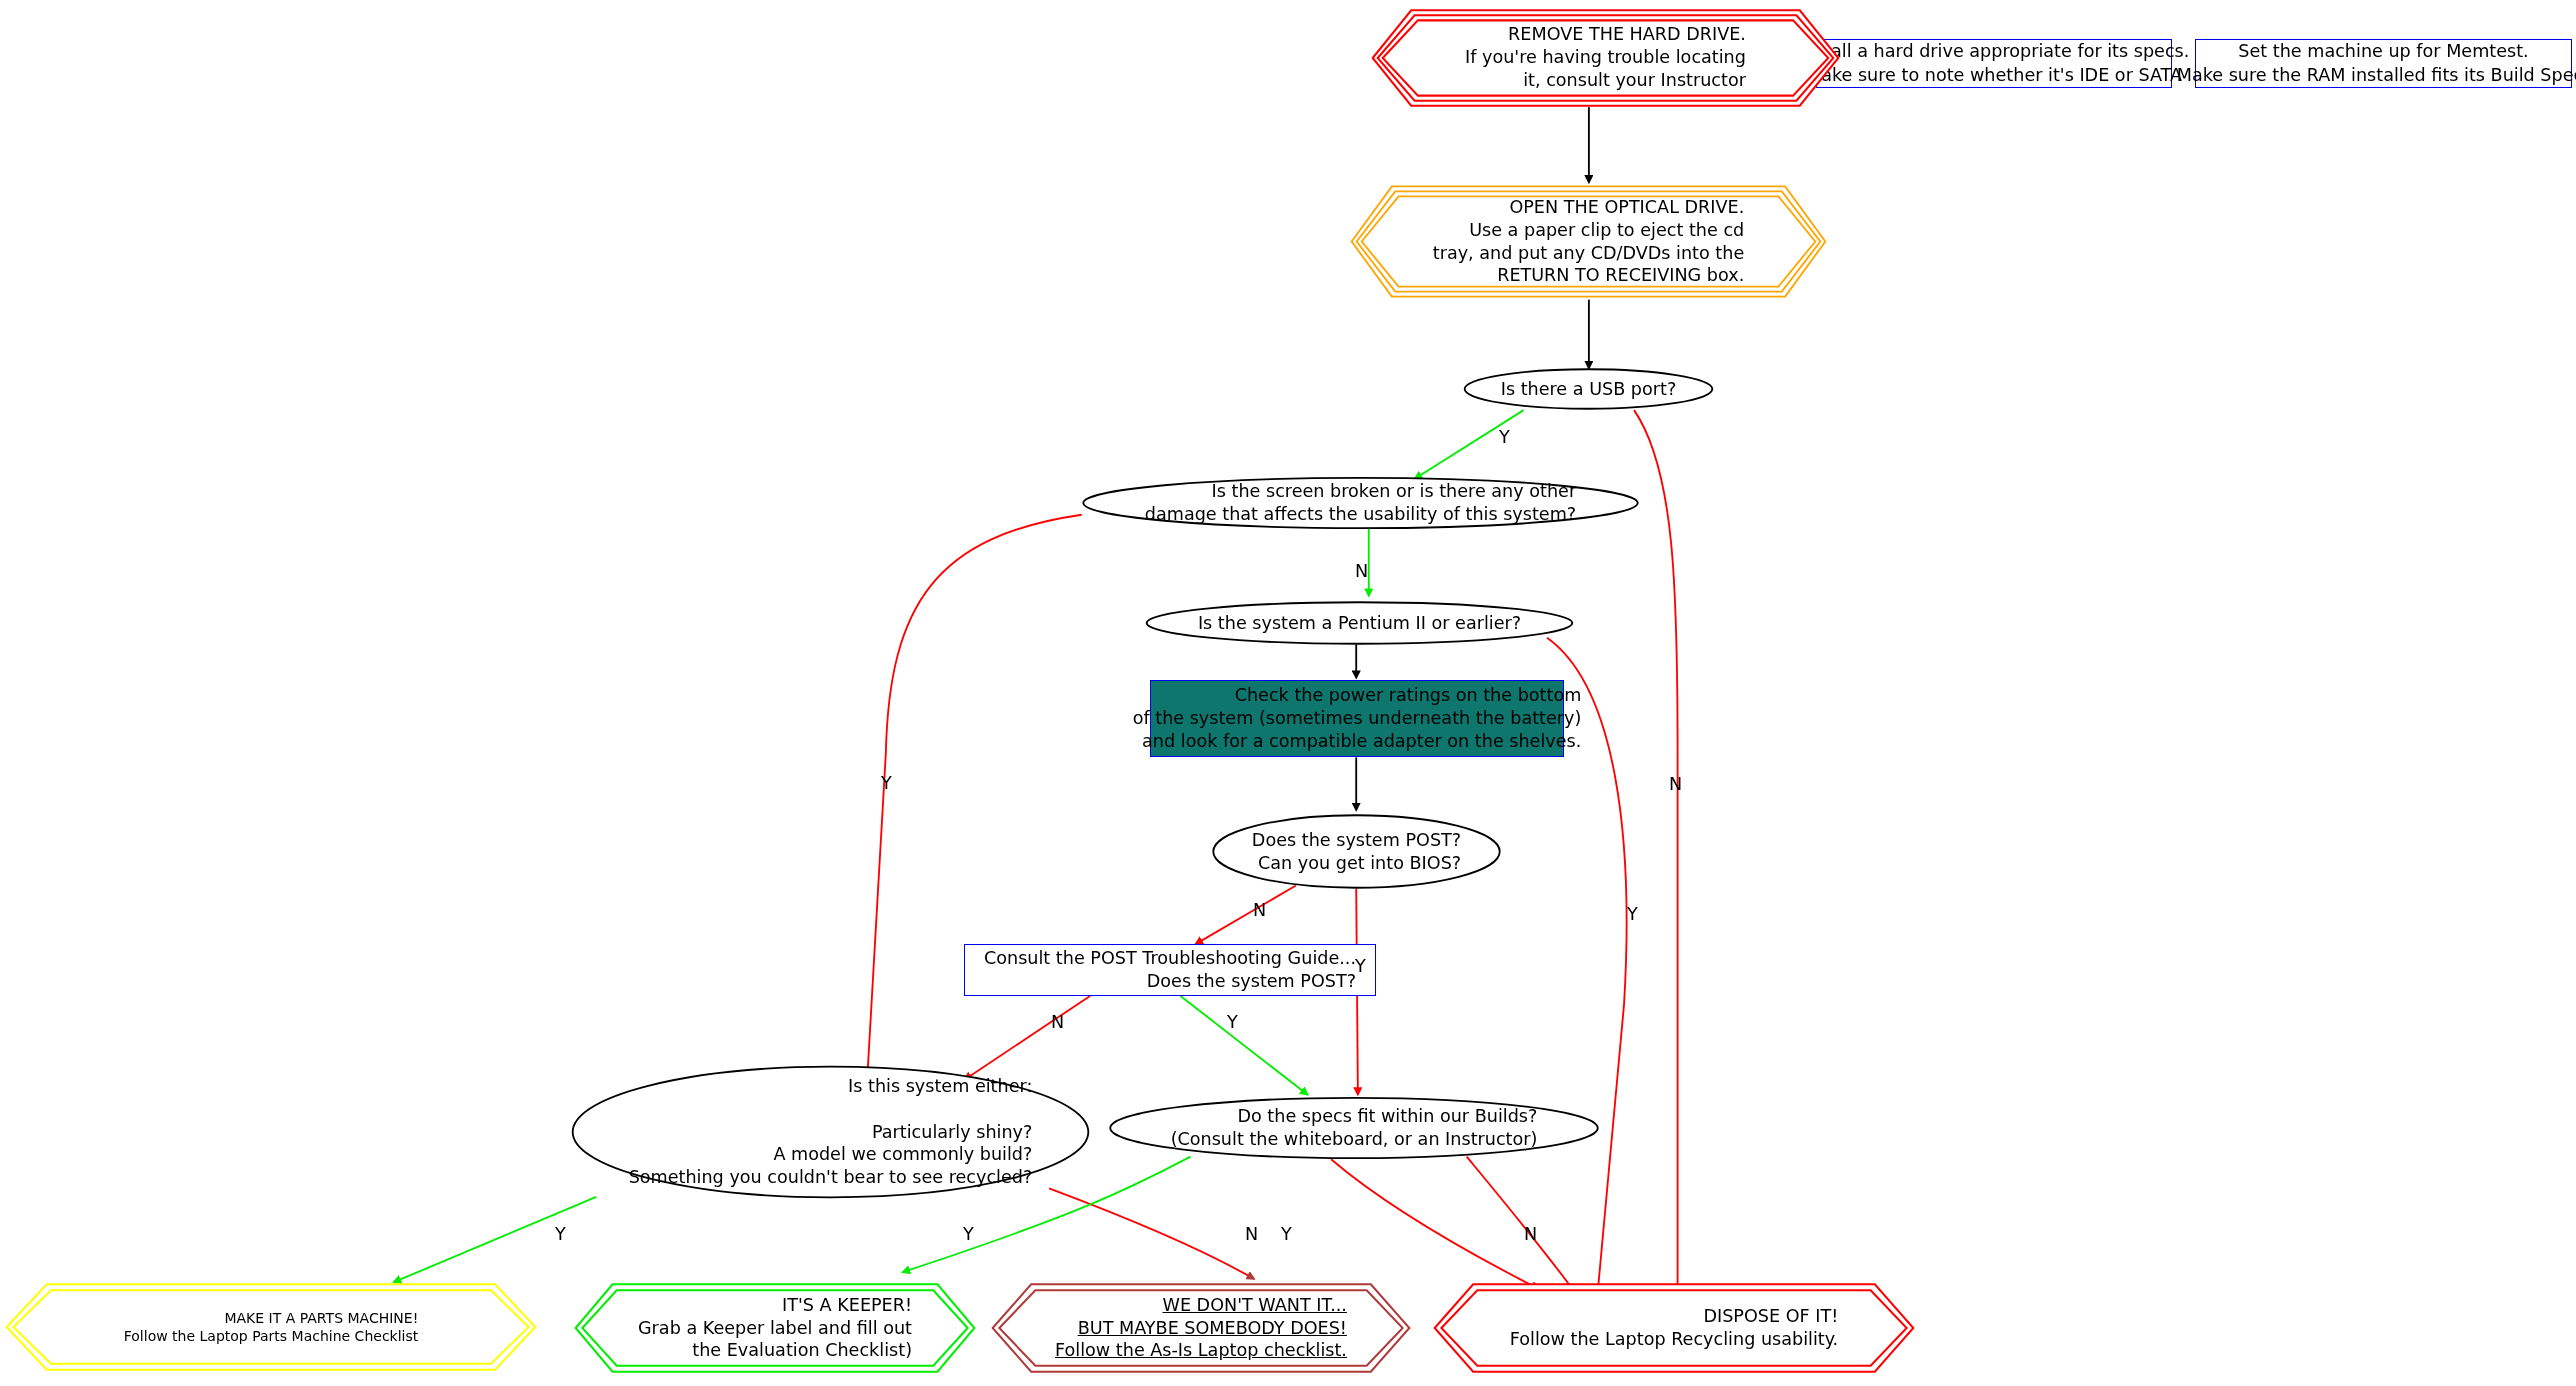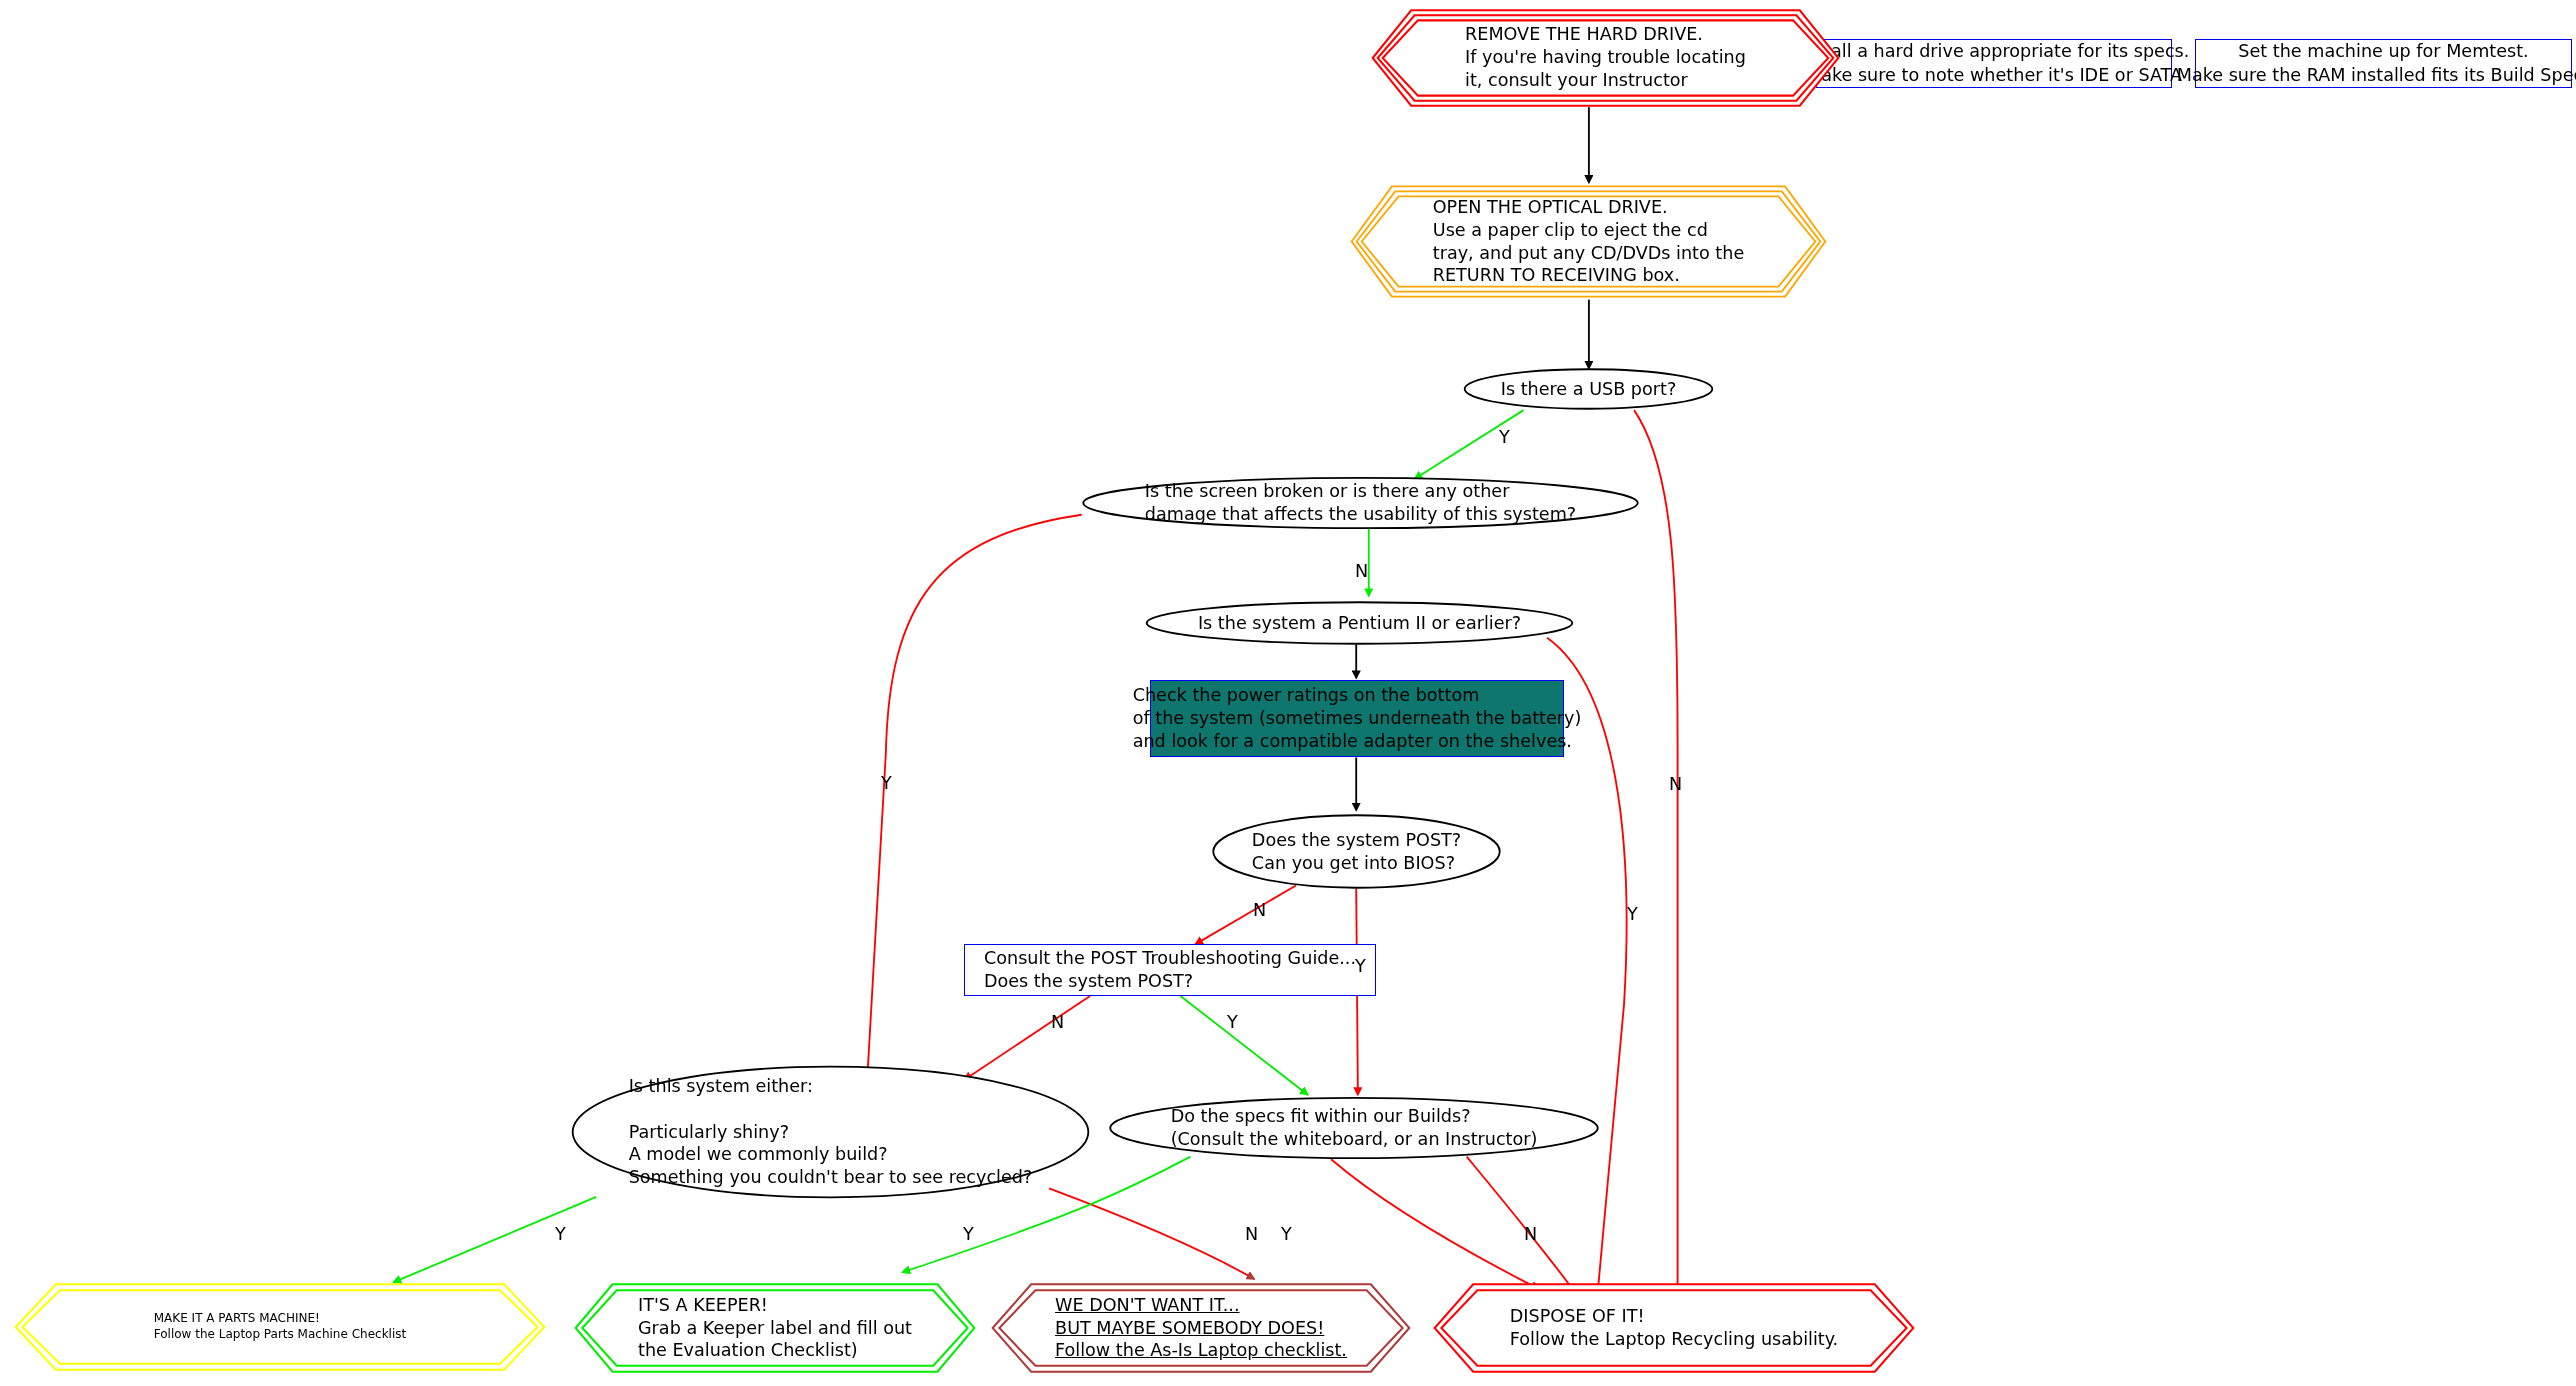--- a/index.html
+++ b/index.html
@@ -22,21 +22,21 @@
     left: 0;
     top: 0;
     width: 2576px;
     height: 1386px;
   }
   .node {
     position: absolute;
     display: flex;
     align-items: center;
     justify-content: center;
-    text-align: left;
+    text-align: right;
     color: #000000;
     line-height: 1.30;
     white-space: pre;
     box-sizing: border-box;
   }
   .node .label {
     position: relative;
     z-index: 3;
     padding: 0 5px;
   }
@@ -205,21 +205,21 @@
   </div>
 
   <div class="node" style="left:1109px; top:1097px; width:490px; height:62px; font-size:17.6px;">
     <svg class="shape" viewBox="0 0 585 74" preserveAspectRatio="none">
       <ellipse cx="292.5" cy="37" rx="291" ry="36" fill="#fff" stroke="#000000" stroke-width="2.2"></ellipse>
     </svg>
     <span class="label">Do the specs fit within our Builds?
 (Consult the whiteboard, or an Instructor)</span>
   </div>
 
-  <div class="node" style="left:14px; top:1281px; width:532px; height:92px; font-size:12px;">
+  <div class="node" style="left:5px; top:1281px; width:532px; height:92px; font-size:14px;">
     <svg class="shape" viewBox="0 0 636 110" preserveAspectRatio="none">
       <polygon points="2,55 50,4 586,4 634,55 586,106 50,106" fill="#fff" stroke="#ffff00" stroke-width="2.4"></polygon>
       <polygon points="10,55 55,11 581,11 626,55 581,99 55,99" fill="none" stroke="#ffff00" stroke-width="2.4"></polygon>
     </svg>
     <span class="label">MAKE IT A PARTS MACHINE!
 Follow the Laptop Parts Machine Checklist</span>
   </div>
 
   <div class="node" style="left:574px; top:1281px; width:402px; height:94px; font-size:17.6px;">
     <svg class="shape" viewBox="0 0 480 112" preserveAspectRatio="none">

